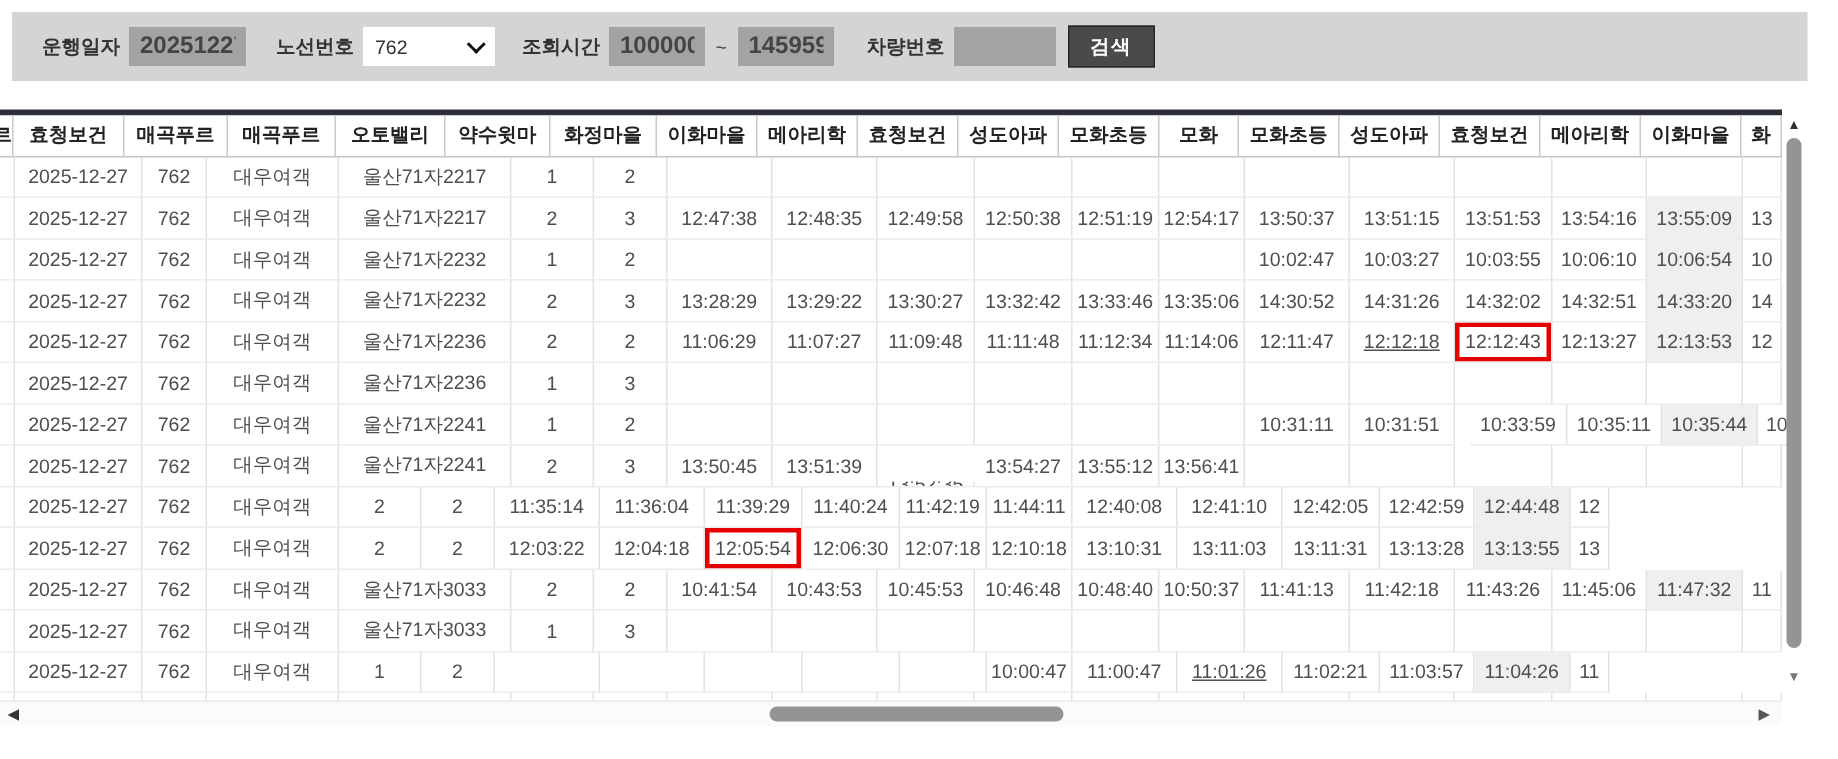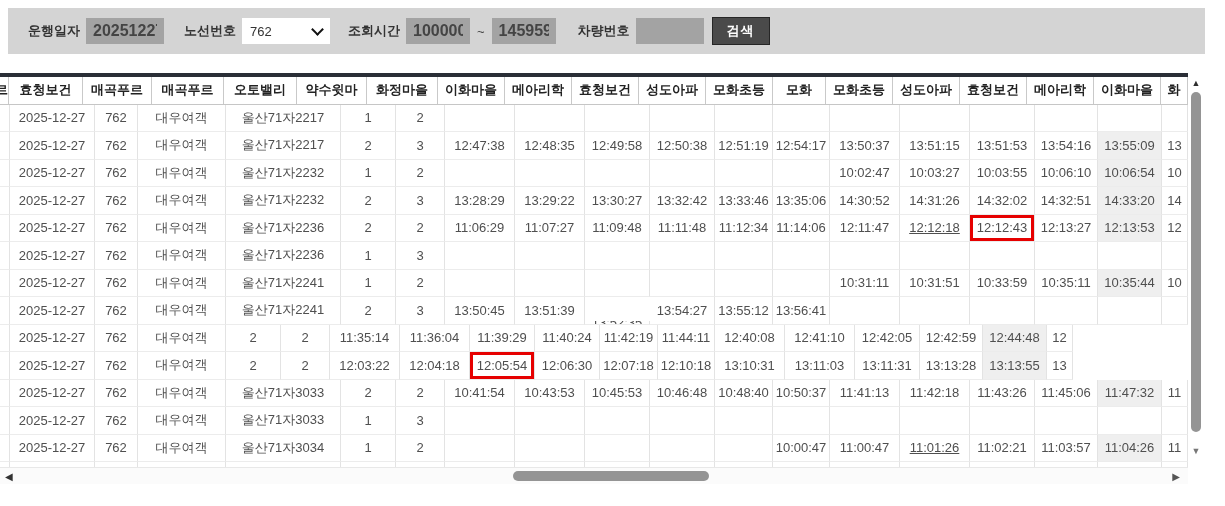--- a/index.html
+++ b/index.html
@@ -236,21 +236,21 @@
           <div class="bcell" style="width: 55px;">1</div>
           <div class="bcell" style="width: 49px;">2</div>
           <div class="bcell" style="width: 70px;"></div>
           <div class="bcell" style="width: 70px;"></div>
           <div class="bcell" style="width: 65px;"></div>
           <div class="bcell" style="width: 65px;"></div>
           <div class="bcell" style="width: 58px;"></div>
           <div class="bcell" style="width: 57px;"></div>
           <div class="bcell" style="width: 70px;">10:31:11</div>
           <div class="bcell" style="width: 70px;">10:31:51</div>
-          <div class="bcell" style="width: 65px;">10:33:59</div>
+          <div class="bcell" style="width: 65px; margin-left: 10px;">10:33:59</div>
           <div class="bcell" style="width: 63px;">10:35:11</div>
           <div class="bcell shaded" style="width: 64px;">10:35:44</div>
           <div class="bcell" style="width: 26px;">10</div>
         </div>
         <div class="brow">
           <div class="bcell" style="width: 10px;"></div>
           <div class="bcell" style="width: 85px;">2025-12-27</div>
           <div class="bcell" style="width: 43px;">762</div>
           <div class="bcell" style="width: 88px;">대우여객</div>
           <div class="bcell" style="width: 115px;">울산71자2241</div>
@@ -349,21 +349,20 @@
           <div class="bcell" style="width: 65px;"></div>
           <div class="bcell" style="width: 63px;"></div>
           <div class="bcell" style="width: 64px;"></div>
           <div class="bcell" style="width: 26px;"></div>
         </div>
         <div class="brow">
           <div class="bcell" style="width: 10px;"></div>
           <div class="bcell" style="width: 85px;">2025-12-27</div>
           <div class="bcell" style="width: 43px;">762</div>
           <div class="bcell" style="width: 88px;">대우여객</div>
-          <div class="bcell" style="width: 115px;">울산71자3034</div>
           <div class="bcell" style="width: 55px;">1</div>
           <div class="bcell" style="width: 49px;">2</div>
           <div class="bcell" style="width: 70px;"></div>
           <div class="bcell" style="width: 70px;"></div>
           <div class="bcell" style="width: 65px;"></div>
           <div class="bcell" style="width: 65px;"></div>
           <div class="bcell" style="width: 58px;"></div>
           <div class="bcell" style="width: 57px;">10:00:47</div>
           <div class="bcell" style="width: 70px;">11:00:47</div>
           <div class="bcell" style="width: 70px; text-decoration: underline;">11:01:26</div>

